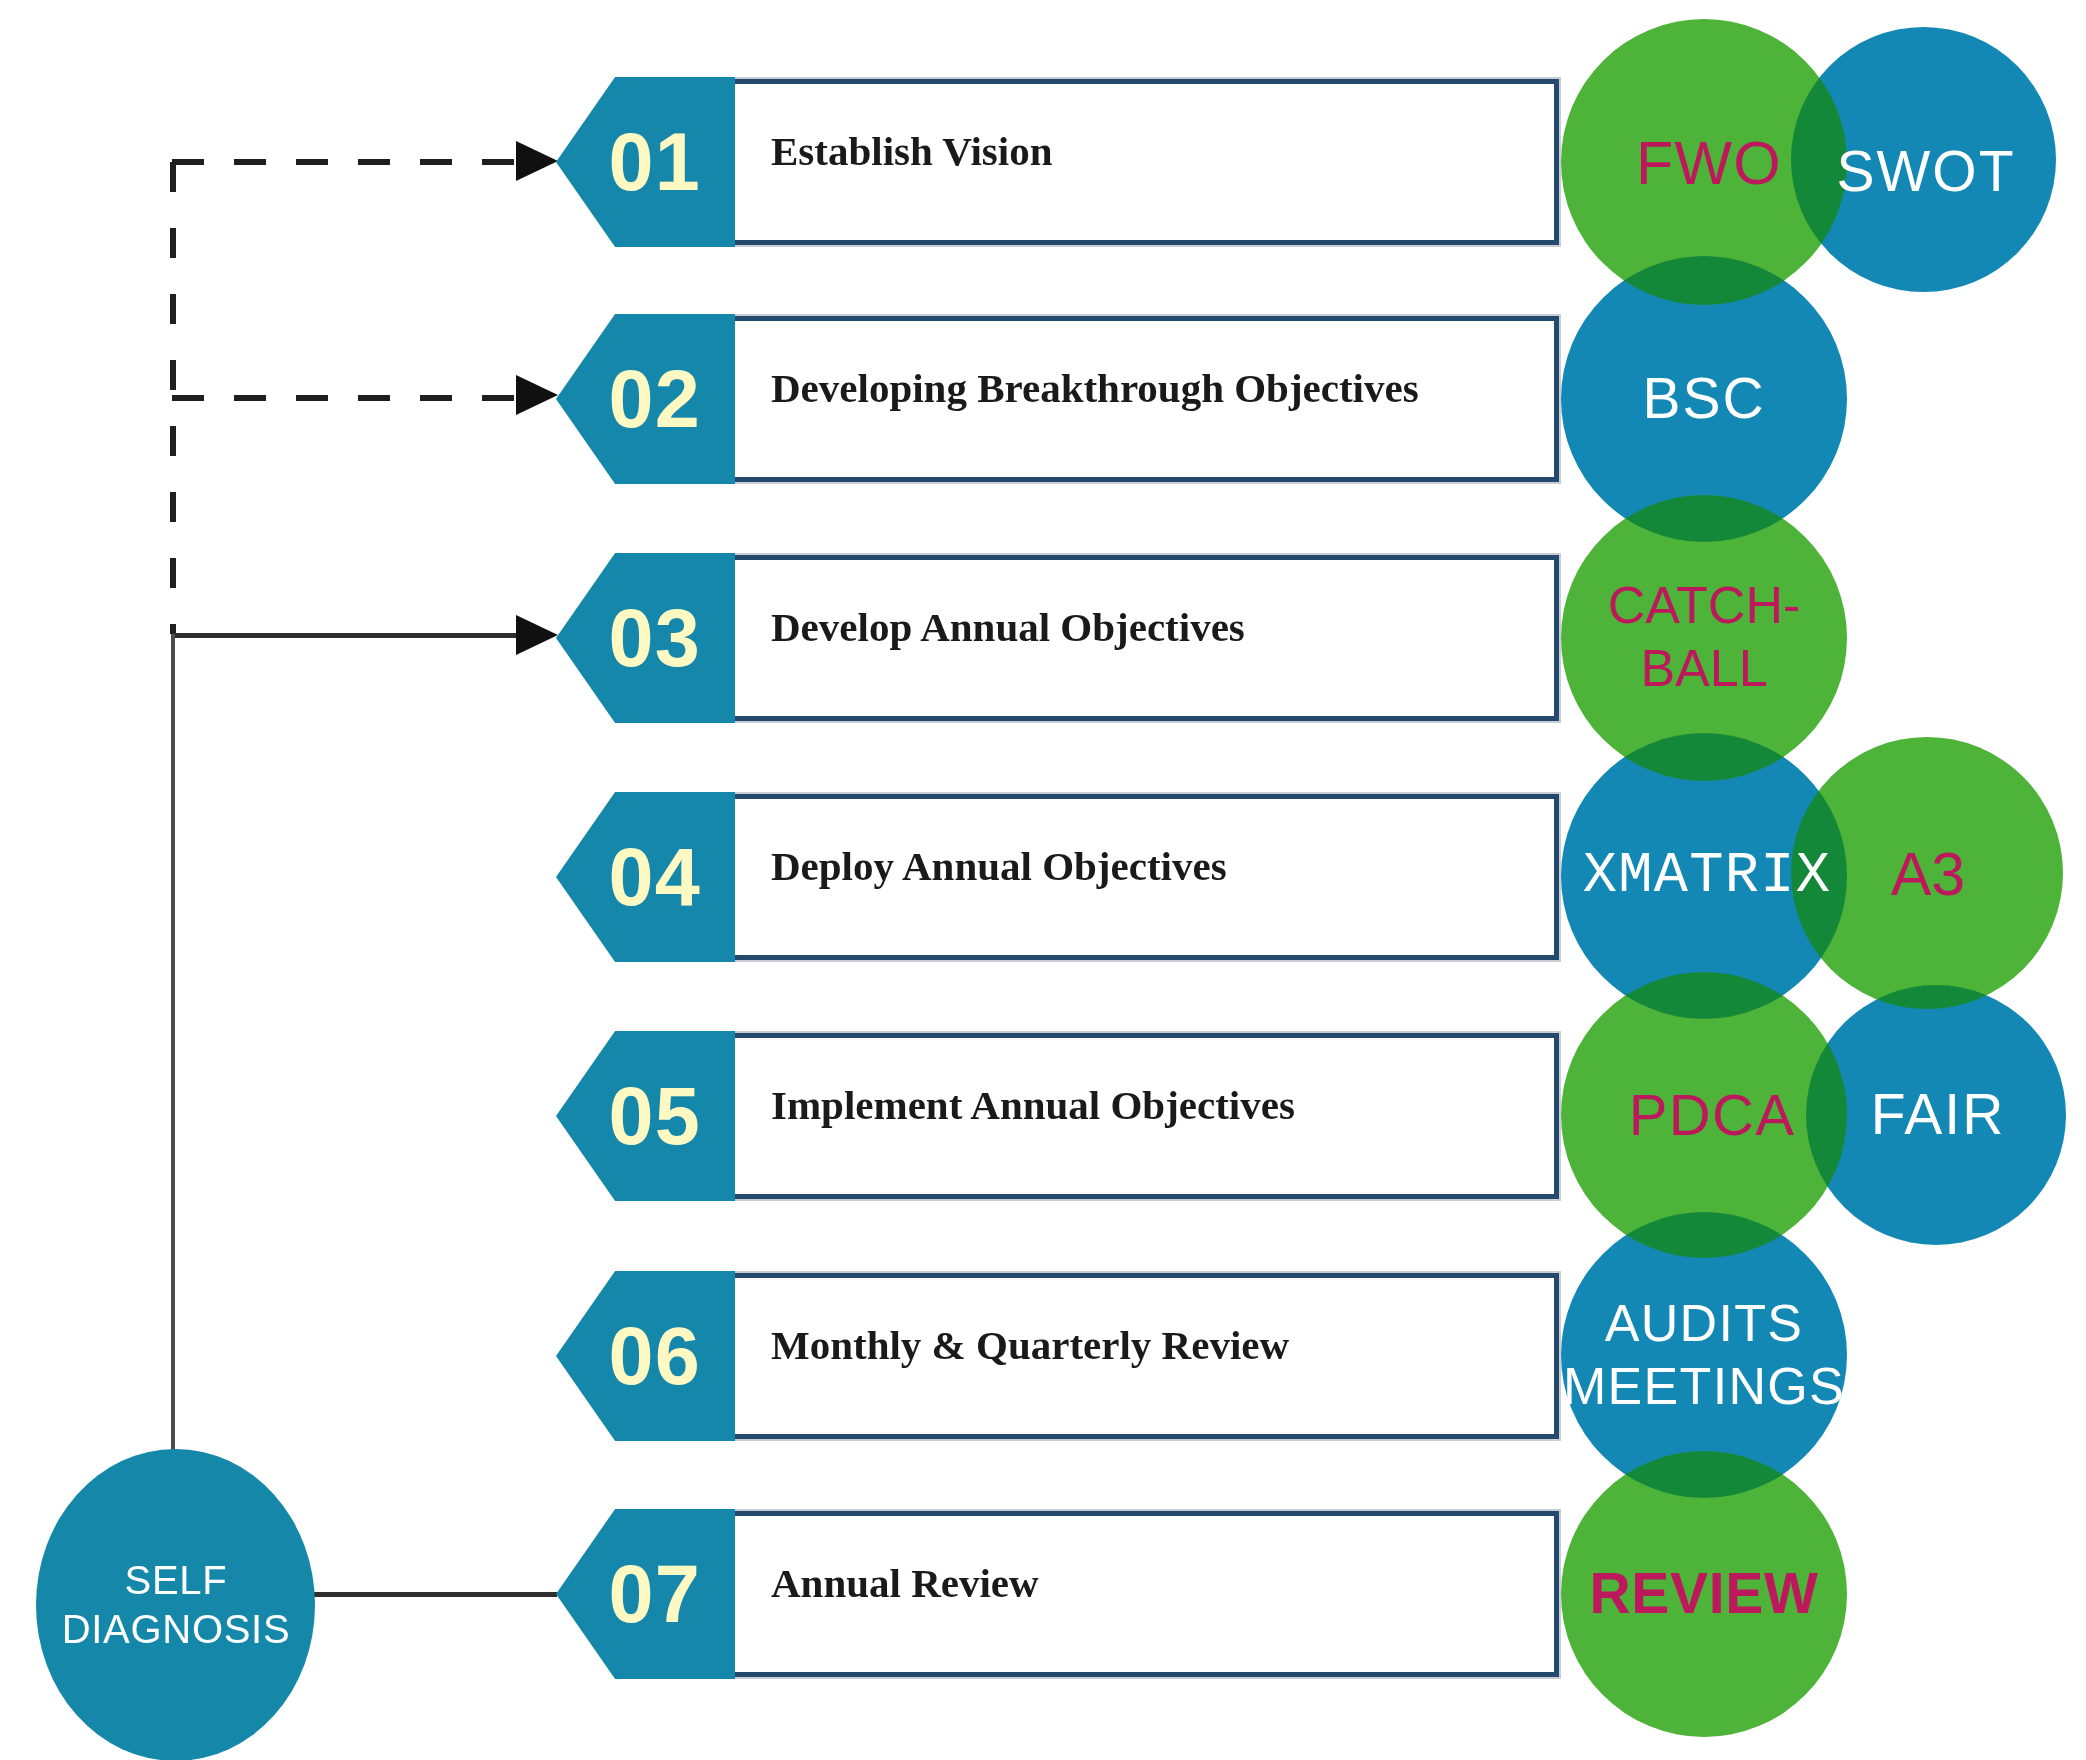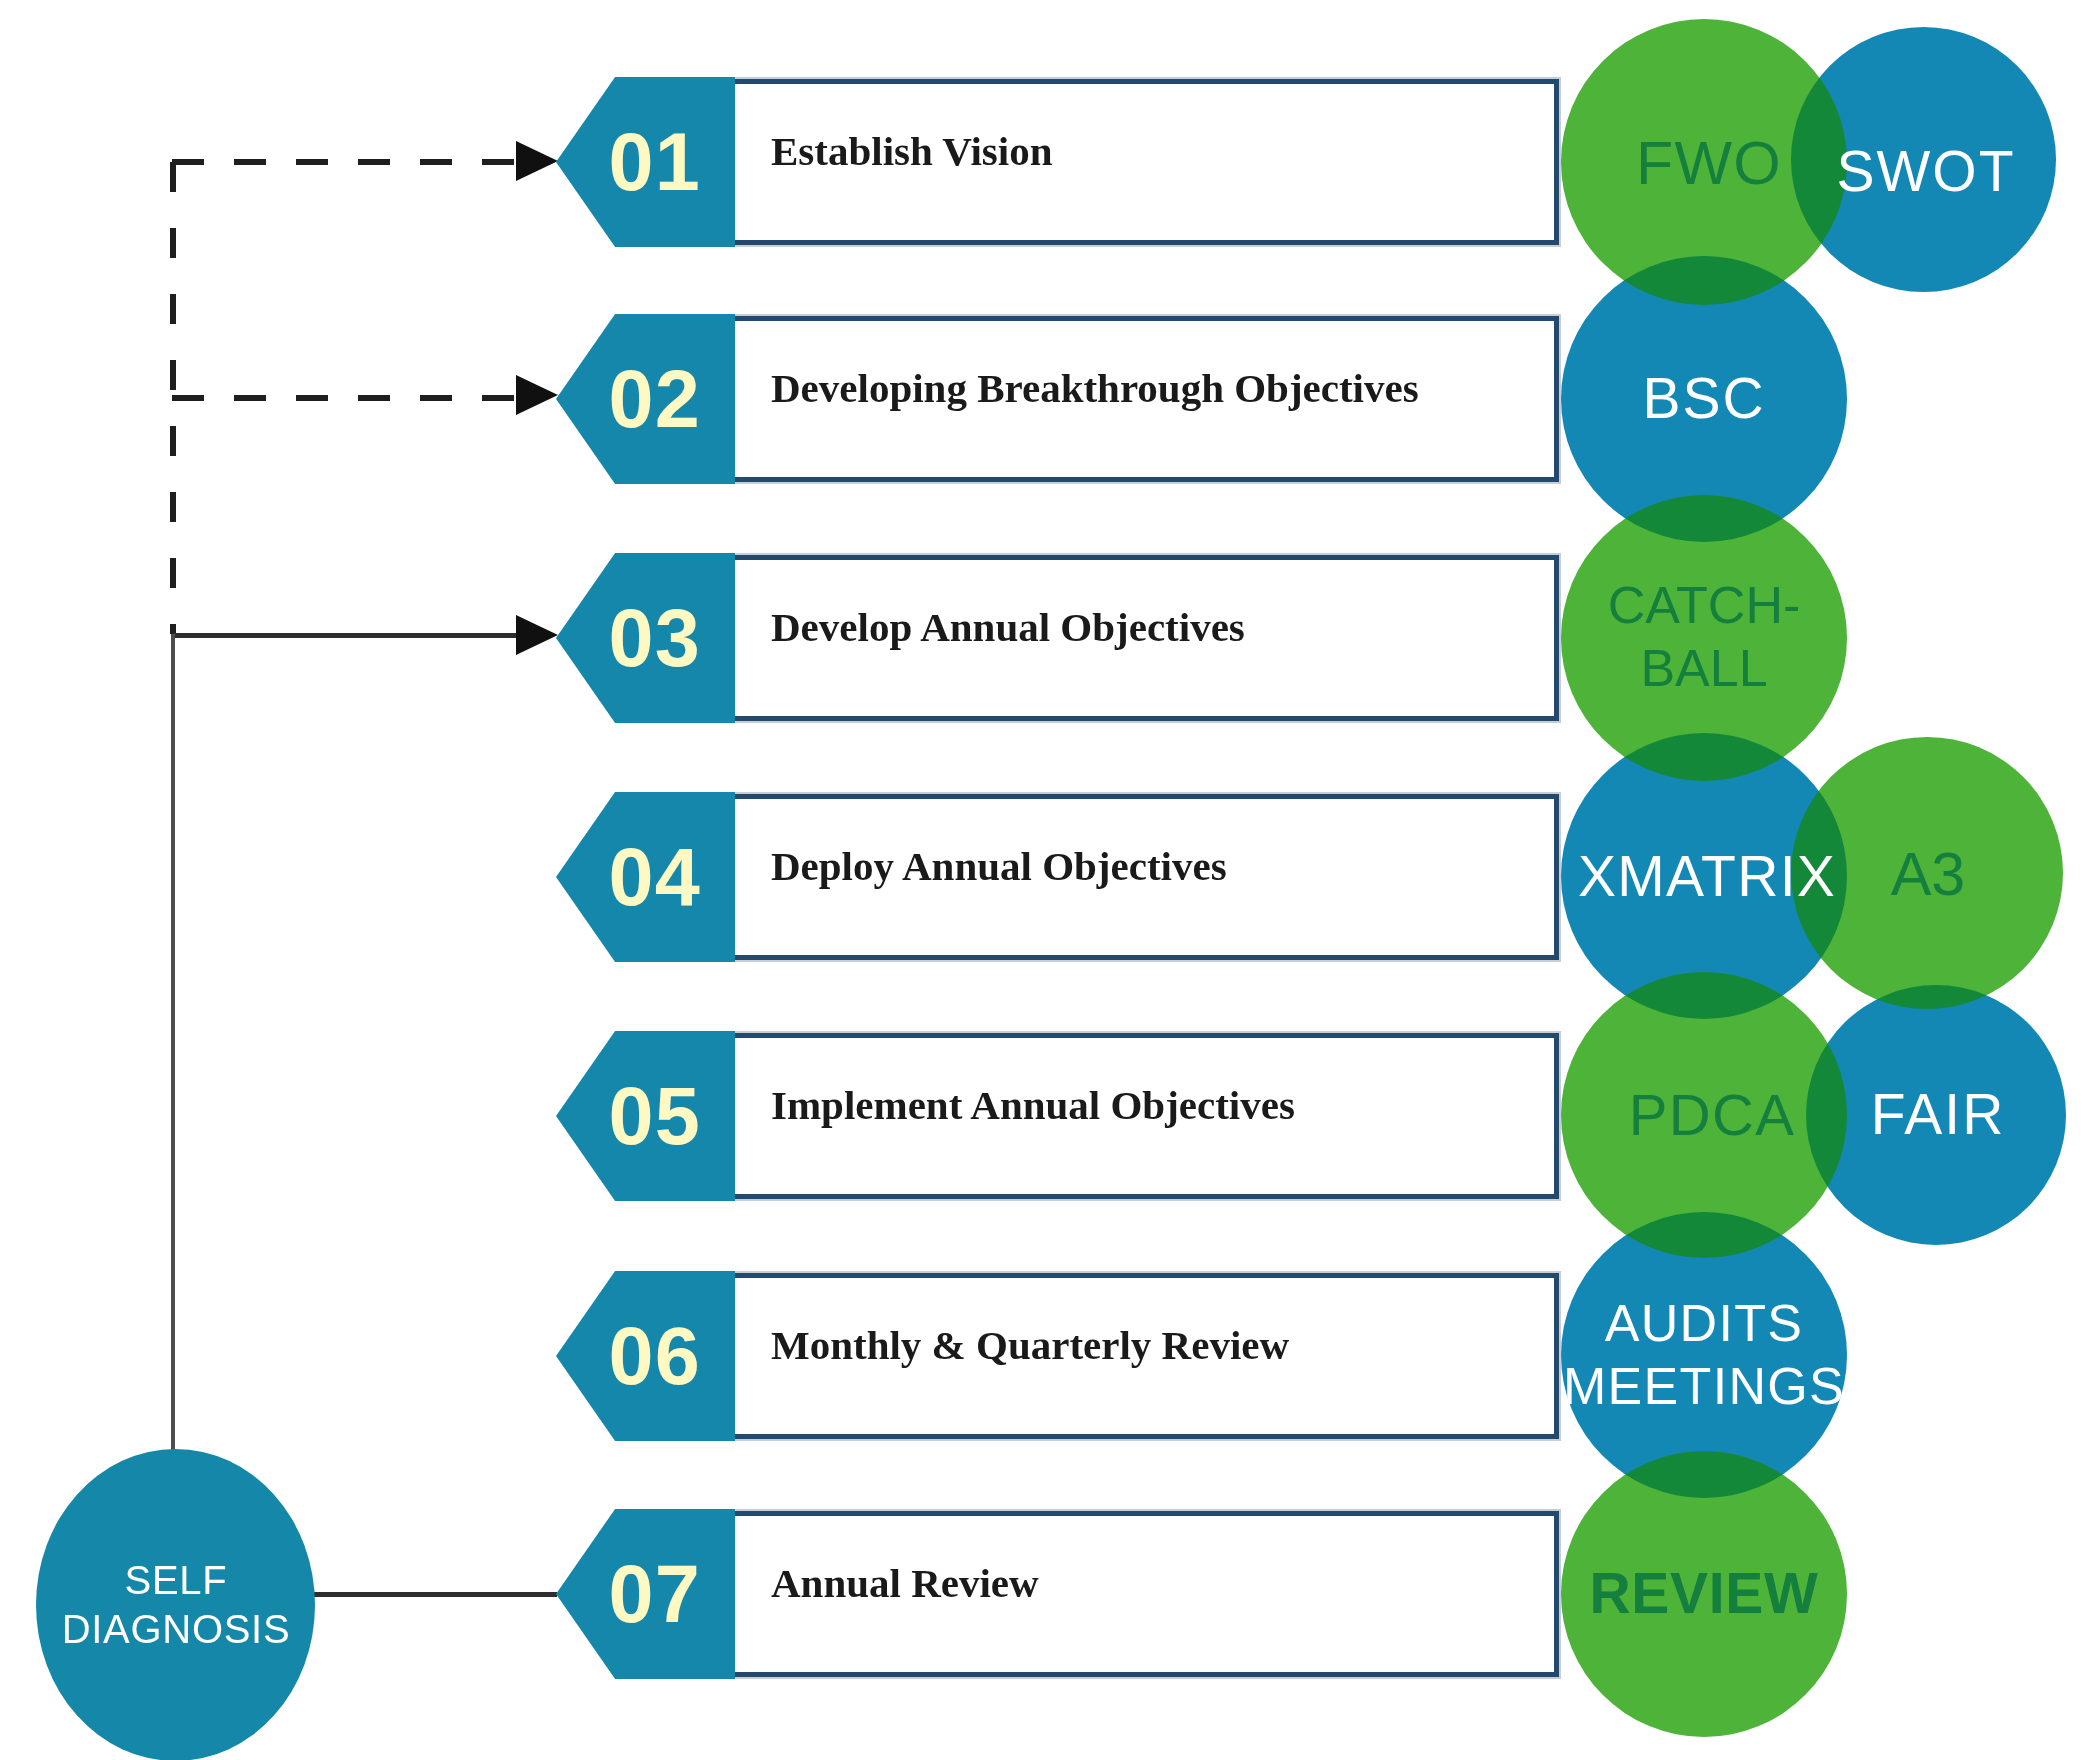--- a/index.html
+++ b/index.html
@@ -56,26 +56,26 @@
   #c-fair   {left:1806px;top:985px;width:260px;height:260px;}
   #c-audits {left:1561px;top:1212px;width:286px;height:286px;}
   #c-review {left:1561px;top:1451px;width:286px;height:286px;}
   #c-selfdx {position:absolute;left:36px;top:1449px;width:279px;height:312px;
              border-radius:50%;background:#1587a9;}
 
   
   .labels-layer{position:absolute;left:0;top:0;width:100%;height:100%;z-index:5;}
   .clabel{position:absolute;transform:translate(-50%,-50%);text-align:center;
           white-space:pre-line;line-height:1.22;font-family:"Liberation Sans",sans-serif;}
-  .t-black{color:#15803d;} .t-white{color:#ffffff;}
+  .t-black{color:#be185d;} .t-white{color:#ffffff;}
   #l-fwo    {left:1709px;top:163px; font-size:61px;letter-spacing:1.3px;}
   #l-swot   {left:1926px;top:160px; font-size:57px;letter-spacing:2px;margin-top:12px;}
   #l-bsc    {left:1704px;top:399px; font-size:57px;letter-spacing:2px;}
   #l-catch  {left:1704px;top:637px; font-size:52px;}
-  #l-xmatrix{left:1707px;top:877px;font-size:57px;letter-spacing:1.3px;}
+  #l-xmatrix{left:1707px;top:877px;font-size:57px;letter-spacing:1.3px;font-family:Liberation Mono, monospace;}
   #l-a3     {left:1928px;top:874px;font-size:61px;}
   #l-pdca   {left:1704px;top:1115px;font-size:58px;letter-spacing:1.3px;margin-left:8px;}
   #l-fair   {left:1938px;top:1115px;font-size:57px;letter-spacing:2px;}
   #l-audits {left:1704px;top:1355px;font-size:52px;letter-spacing:1.3px;}
   #l-review {left:1704px;top:1594px;font-size:57px;font-weight:700;letter-spacing:0.7px;}
   #l-selfdx {left:176px; top:1605px;font-size:40px;letter-spacing:0.7px;}
 </style>
 </head>
 <body>
 

